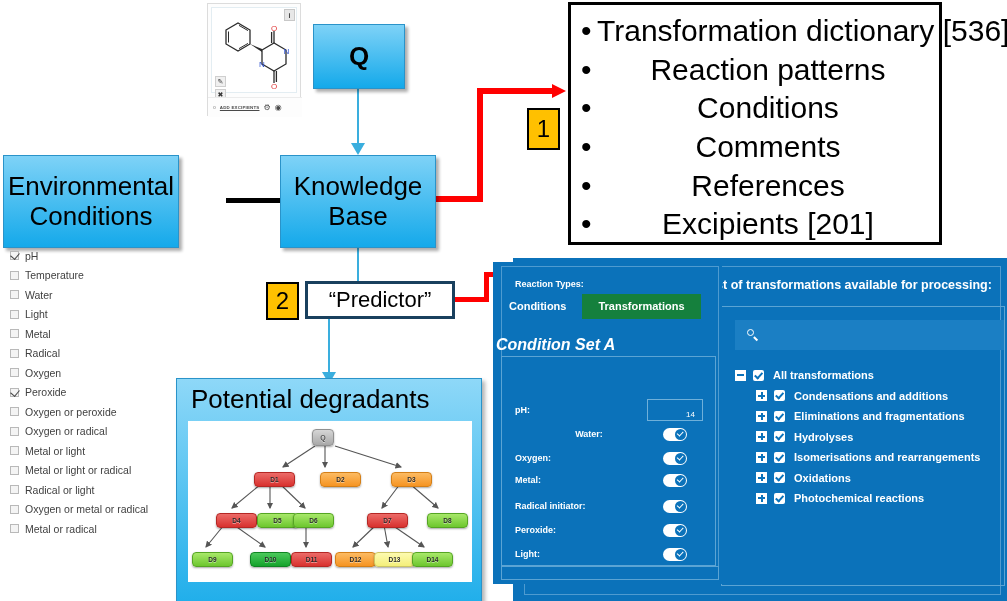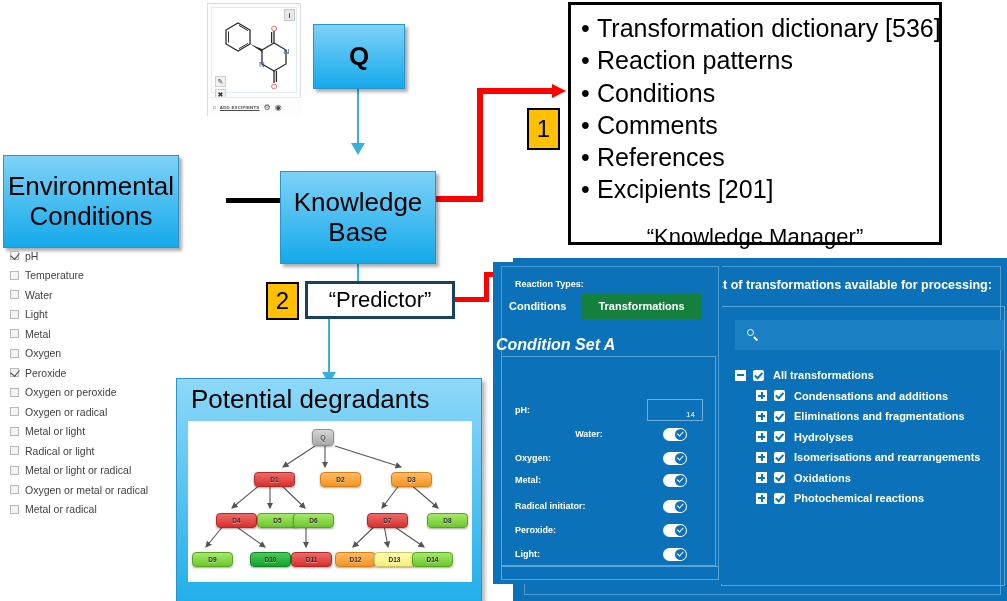--- a/index.html
+++ b/index.html
@@ -84,21 +84,21 @@
     text-align: center;
     color: #000;
     box-sizing: border-box;
   }
   .q-box { left: 313px; top: 24px; width: 92px; height: 65px; }
   .q-box .lbl { font-size: 26px; font-weight: bold; }
 
   .env-box { left: 3px; top: 155px; width: 176px; height: 93px; }
   .env-box .lbl { font-size: 26px; line-height: 1.12; padding: 0 10px; }
 
-  .kb-box { left: 280px; top: 155px; width: 156px; height: 93px; margin-top: 16px; }
+  .kb-box { left: 280px; top: 155px; width: 156px; height: 93px; }
   .kb-box .lbl { font-size: 26px; line-height: 1.12; }
 
   
   .deg-panel {
     left: 176px; top: 378px; width: 306px; height: 245px;
     background: linear-gradient(#8ed8f8, #17abe9);
     border: 1px solid #2a93c9;
     box-shadow: 3px 3px 4px rgba(0,0,0,.3);
     box-sizing: border-box;
   }
@@ -142,24 +142,25 @@
     border: 3px solid #000000;
     box-sizing: border-box;
   }
   .km-list {
     margin: 7px 0 0 0;
     padding: 0 0 0 26px;
     list-style: none;
   }
   .km-list li {
     position: relative;
-    font-size: 25px;
+    font-size: 30px;
     line-height: 1.29;
     color: #000;
     white-space: nowrap;
+    text-align: center;
   }
   .km-list li::before {
     content: "\2022";
     position: absolute;
     left: -16px;
     top: 0;
   }
   .km-caption {
     text-align: center;
     font-size: 22px;
@@ -507,45 +508,49 @@
       <div class="chk-row">
         <span class="chk-box"></span>
         <span>Light</span>
       </div>
       <div class="chk-row">
         <span class="chk-box"></span>
         <span>Metal</span>
       </div>
       <div class="chk-row">
         <span class="chk-box"></span>
+        <span>Radical</span>
+      </div>
+      <div class="chk-row">
+        <span class="chk-box"></span>
         <span>Oxygen</span>
       </div>
       <div class="chk-row on">
         <span class="chk-box"></span>
         <span>Peroxide</span>
       </div>
       <div class="chk-row">
         <span class="chk-box"></span>
         <span>Oxygen or peroxide</span>
       </div>
       <div class="chk-row">
         <span class="chk-box"></span>
         <span>Oxygen or radical</span>
       </div>
       <div class="chk-row">
         <span class="chk-box"></span>
         <span>Metal or light</span>
       </div>
       <div class="chk-row">
         <span class="chk-box"></span>
+        <span>Metal or light or radical</span>
+      </div>
+      <div class="chk-row">
+        <span class="chk-box"></span>
         <span>Radical or light</span>
-      </div>
-      <div class="chk-row">
-        <span class="chk-box"></span>
-        <span>Metal or light or radical</span>
       </div>
       <div class="chk-row">
         <span class="chk-box"></span>
         <span>Oxygen or metal or radical</span>
       </div>
       <div class="chk-row">
         <span class="chk-box"></span>
         <span>Metal or radical</span>
       </div>
     </div>

